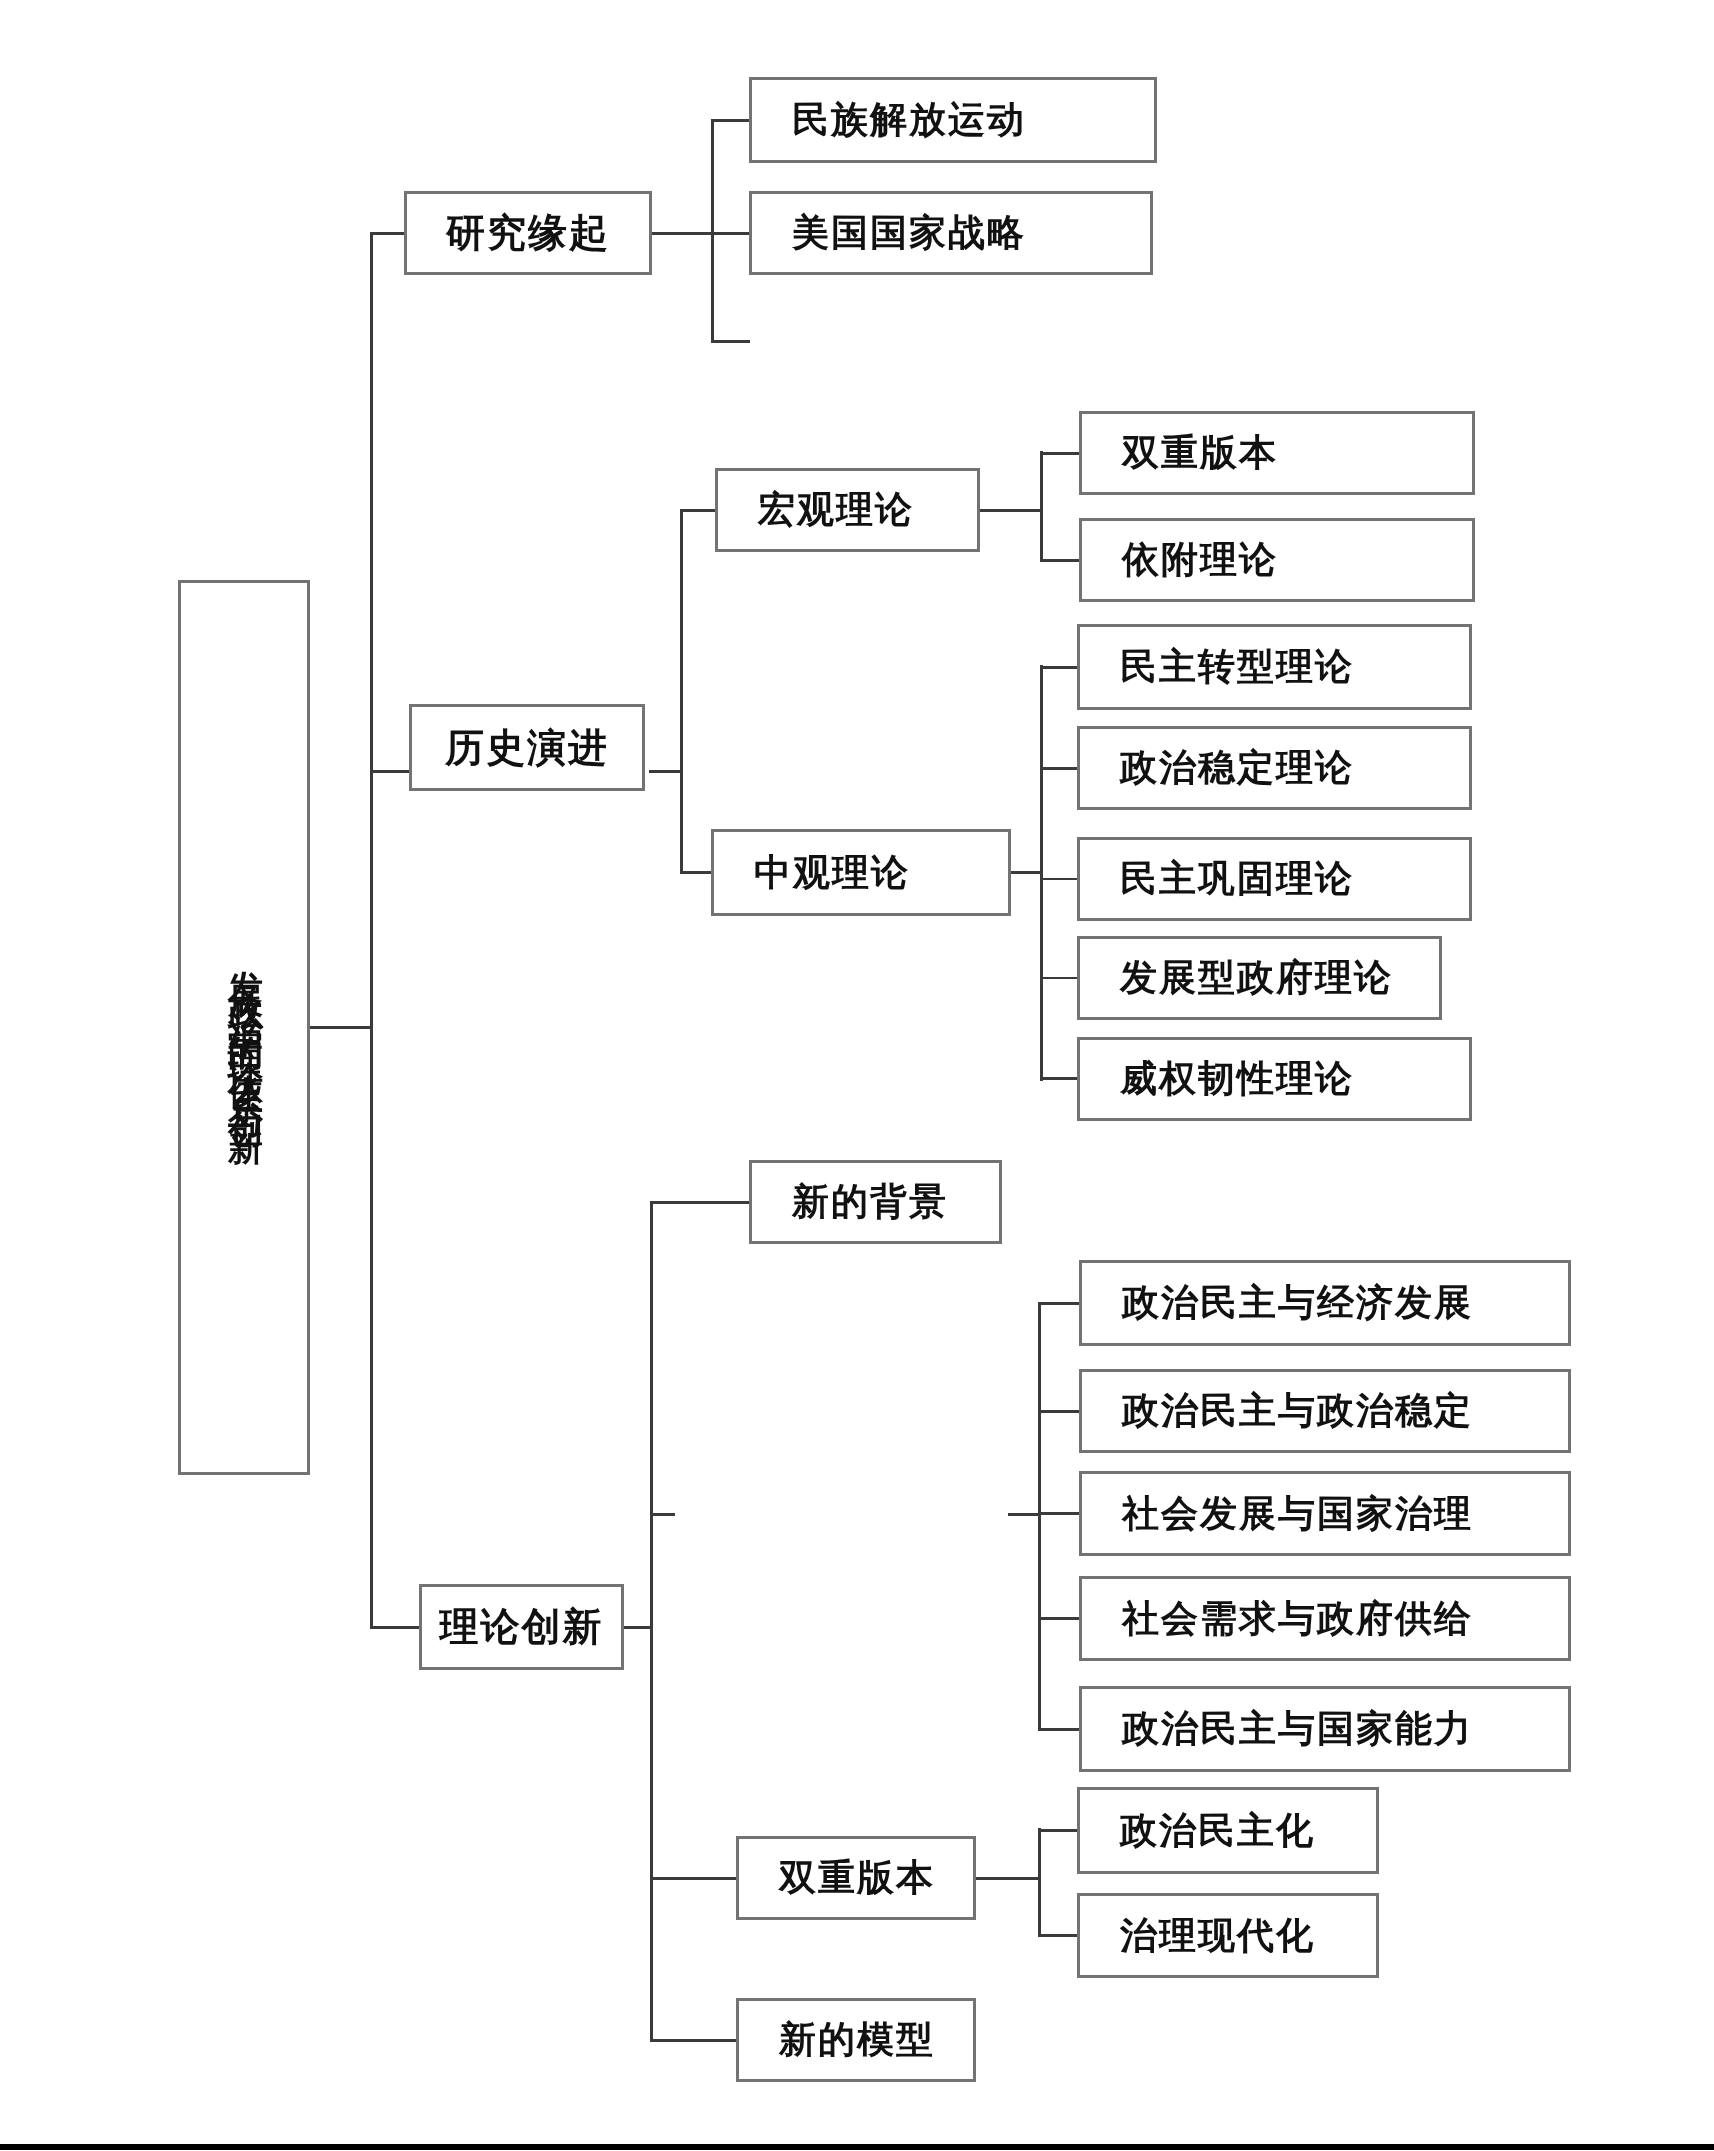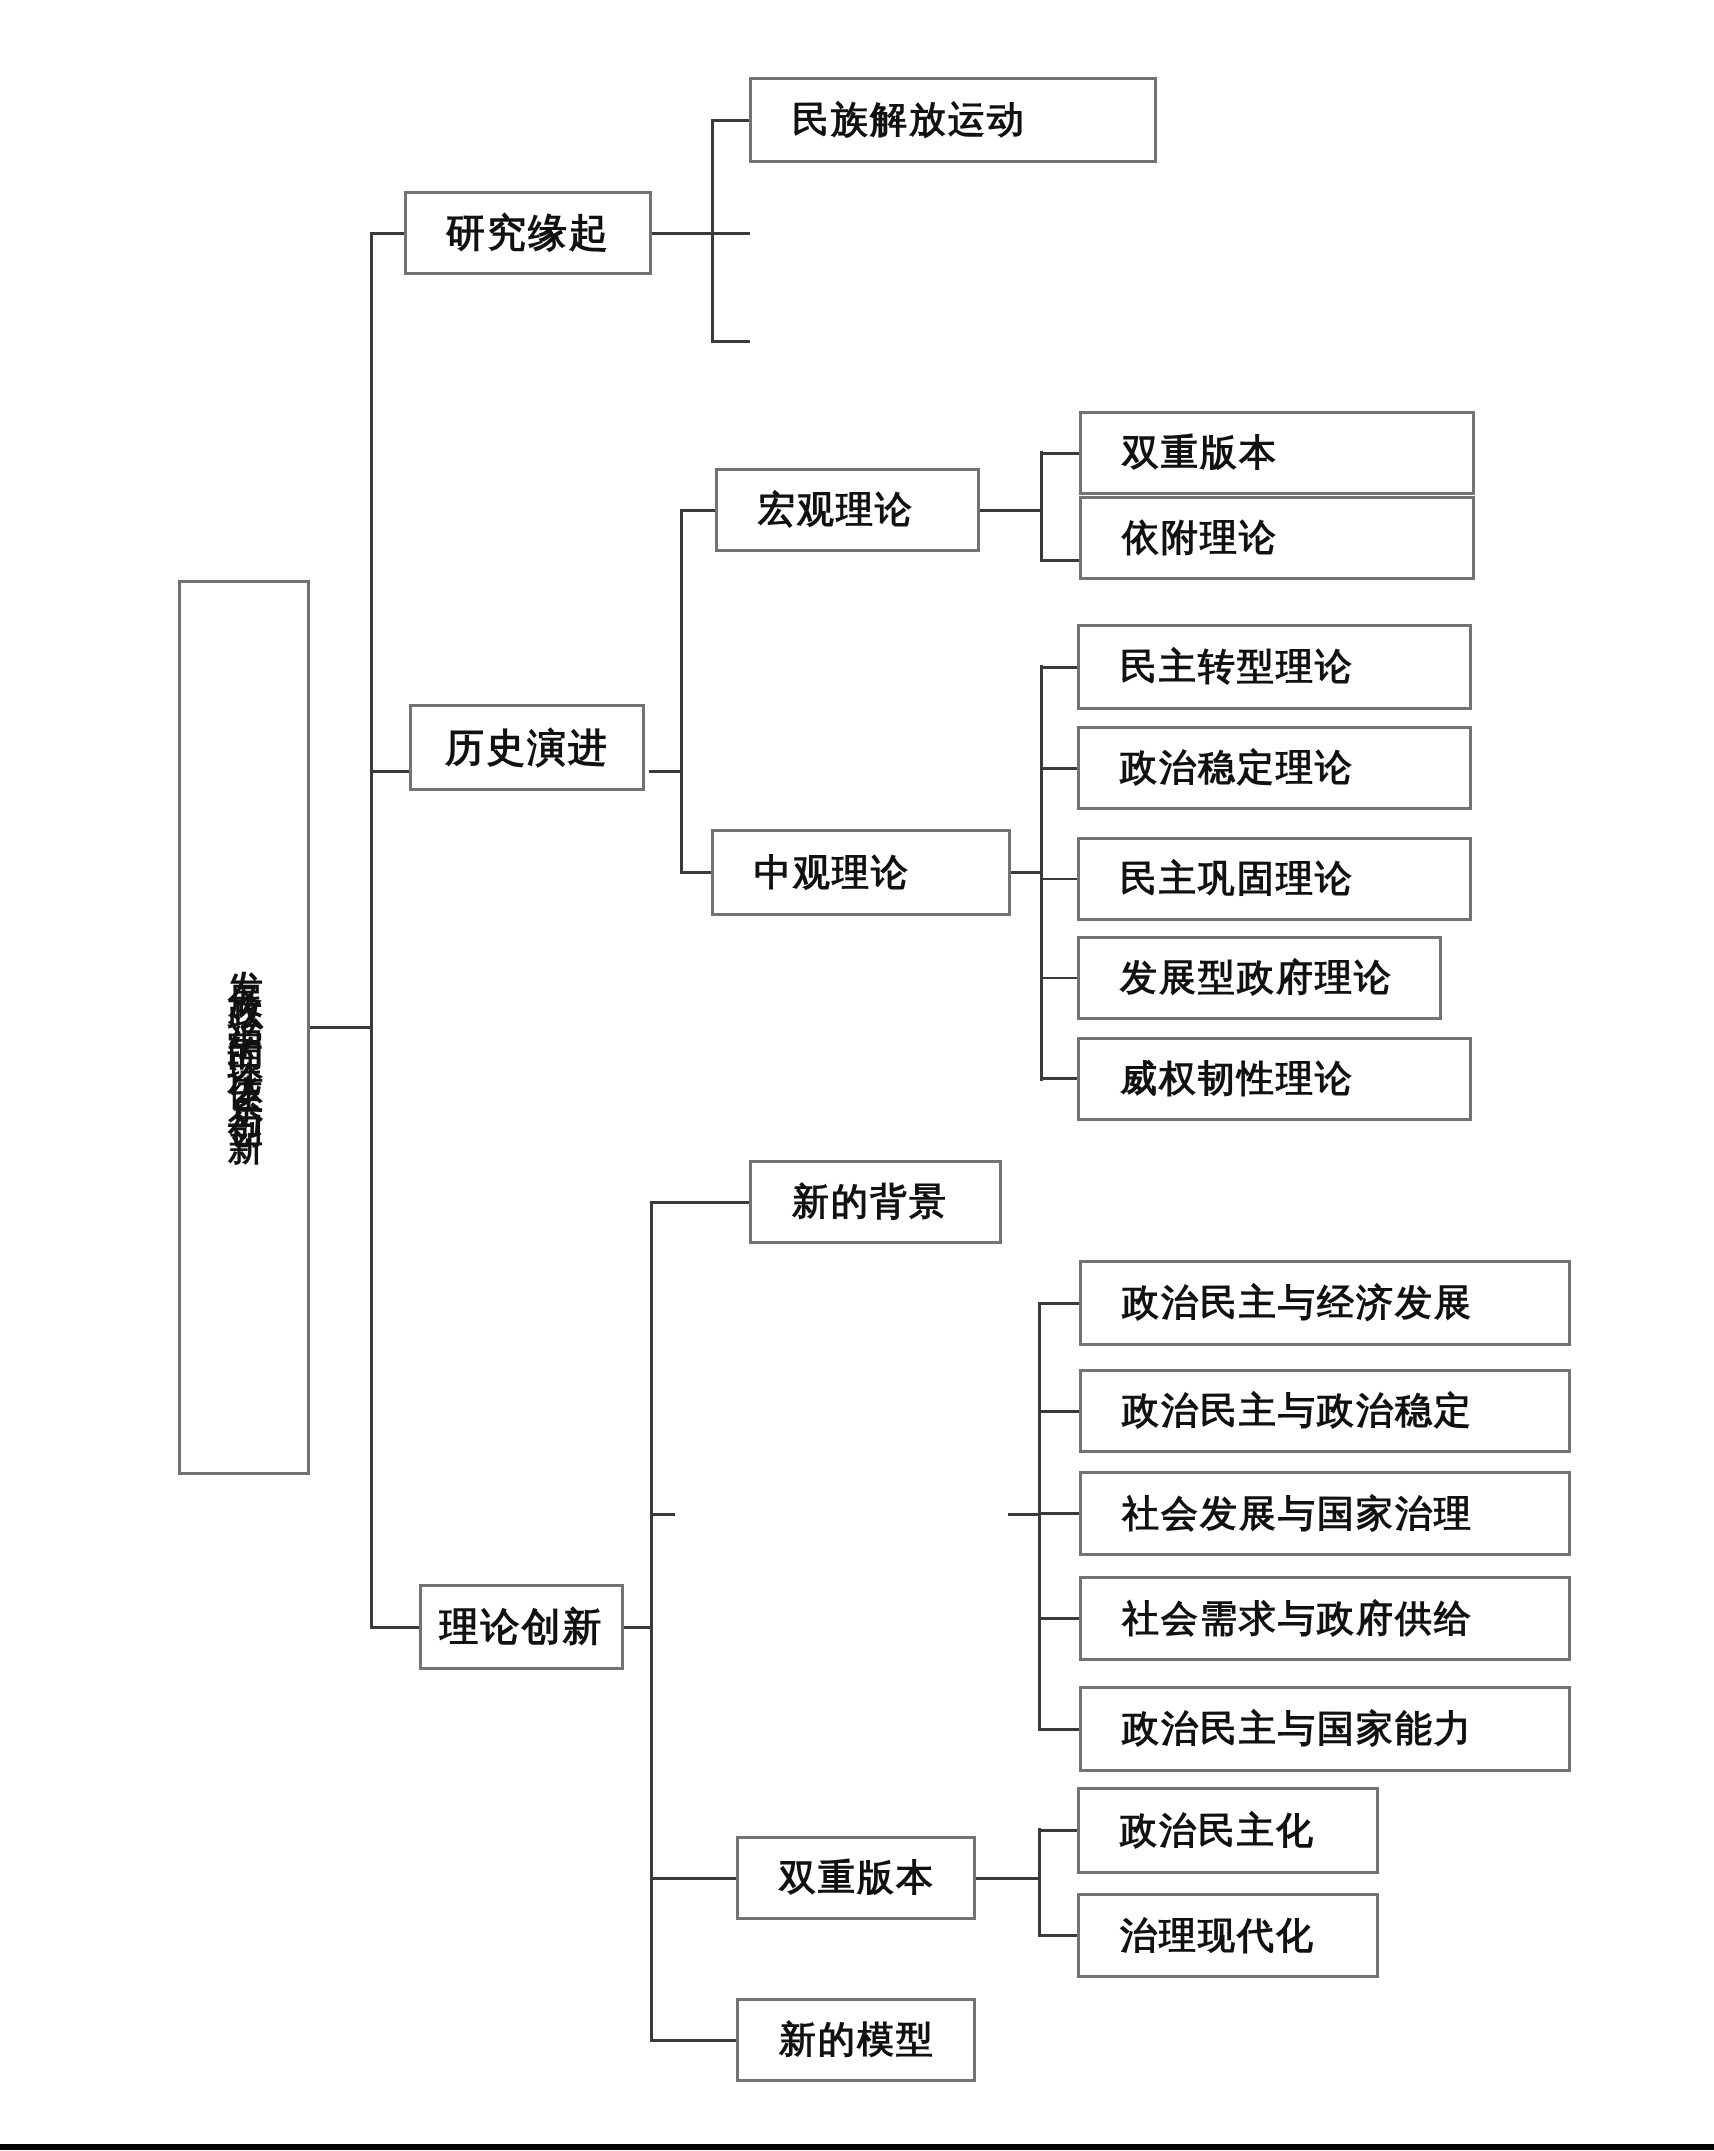--- a/index.html
+++ b/index.html
@@ -120,26 +120,27 @@
 
   <div class="node root-node" style="left:178px;top:580px;width:132px;height:895px">
     <span class="root-text">发展政治学的理论体系与创新</span>
   </div>
 
   <div class="node mid" style="left:404px;top:191px;width:248px;height:84px">研究缘起</div>
   <div class="node mid" style="left:409px;top:704px;width:236px;height:87px">历史演进</div>
   <div class="node mid" style="left:419px;top:1584px;width:205px;height:86px">理论创新</div>
 
   <div class="node" style="left:749px;top:77px;width:408px;height:86px">民族解放运动</div>
+  <div class="node" style="left:749px;top:191px;width:404px;height:84px">美国国家战略</div>
 
   <div class="node" style="left:715px;top:468px;width:265px;height:84px">宏观理论</div>
   <div class="node" style="left:711px;top:829px;width:300px;height:87px">中观理论</div>
 
   <div class="node" style="left:1079px;top:411px;width:396px;height:84px">双重版本</div>
-  <div class="node" style="left:1079px;top:496px;width:396px;height:84px">依附理论</div>
+  <div class="node" style="left:1079px;top:518px;width:396px;height:84px">依附理论</div>
 
   <div class="node" style="left:1077px;top:624px;width:395px;height:86px">民主转型理论</div>
   <div class="node" style="left:1077px;top:726px;width:395px;height:84px">政治稳定理论</div>
   <div class="node" style="left:1077px;top:837px;width:395px;height:84px">民主巩固理论</div>
   <div class="node" style="left:1077px;top:936px;width:365px;height:84px">发展型政府理论</div>
   <div class="node" style="left:1077px;top:1037px;width:395px;height:84px">威权韧性理论</div>
 
   <div class="node" style="left:749px;top:1160px;width:253px;height:84px">新的背景</div>
   <div class="node" style="left:736px;top:1836px;width:240px;height:84px">双重版本</div>
   <div class="node" style="left:736px;top:1998px;width:240px;height:84px">新的模型</div>

